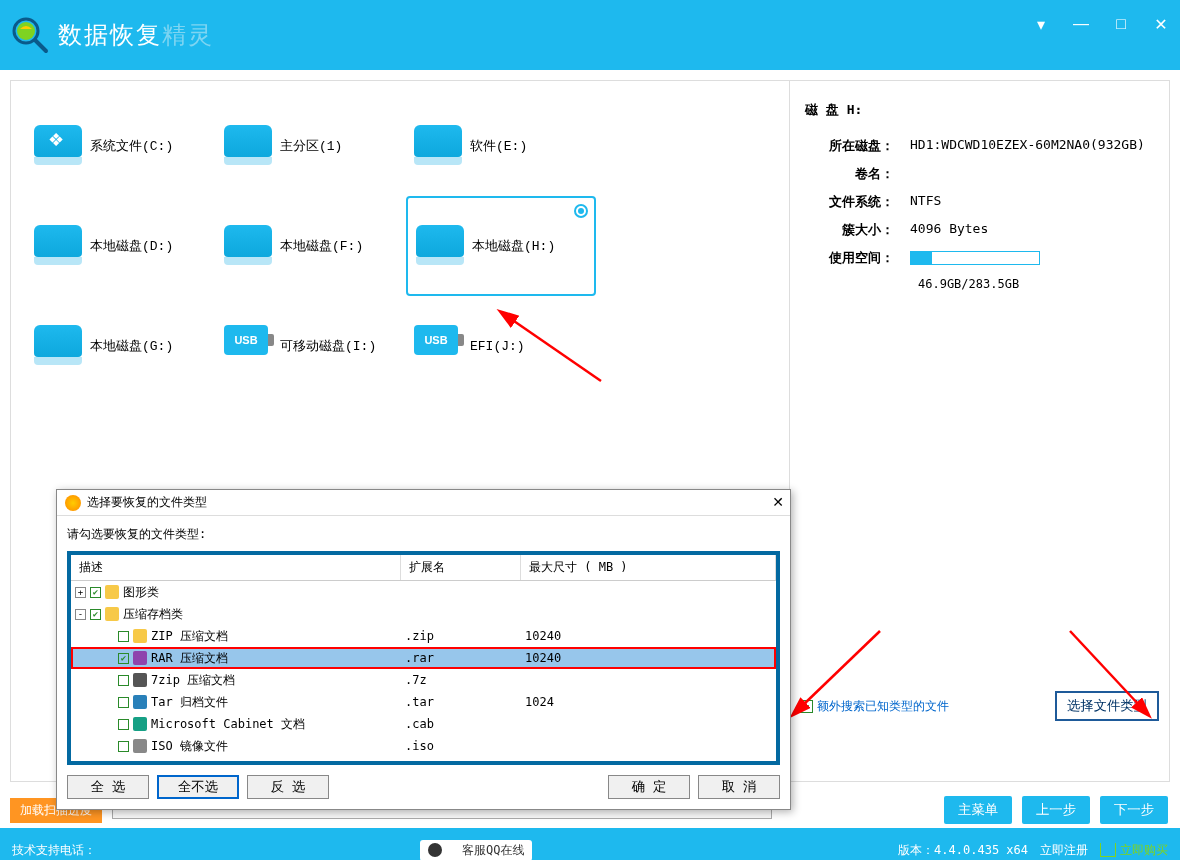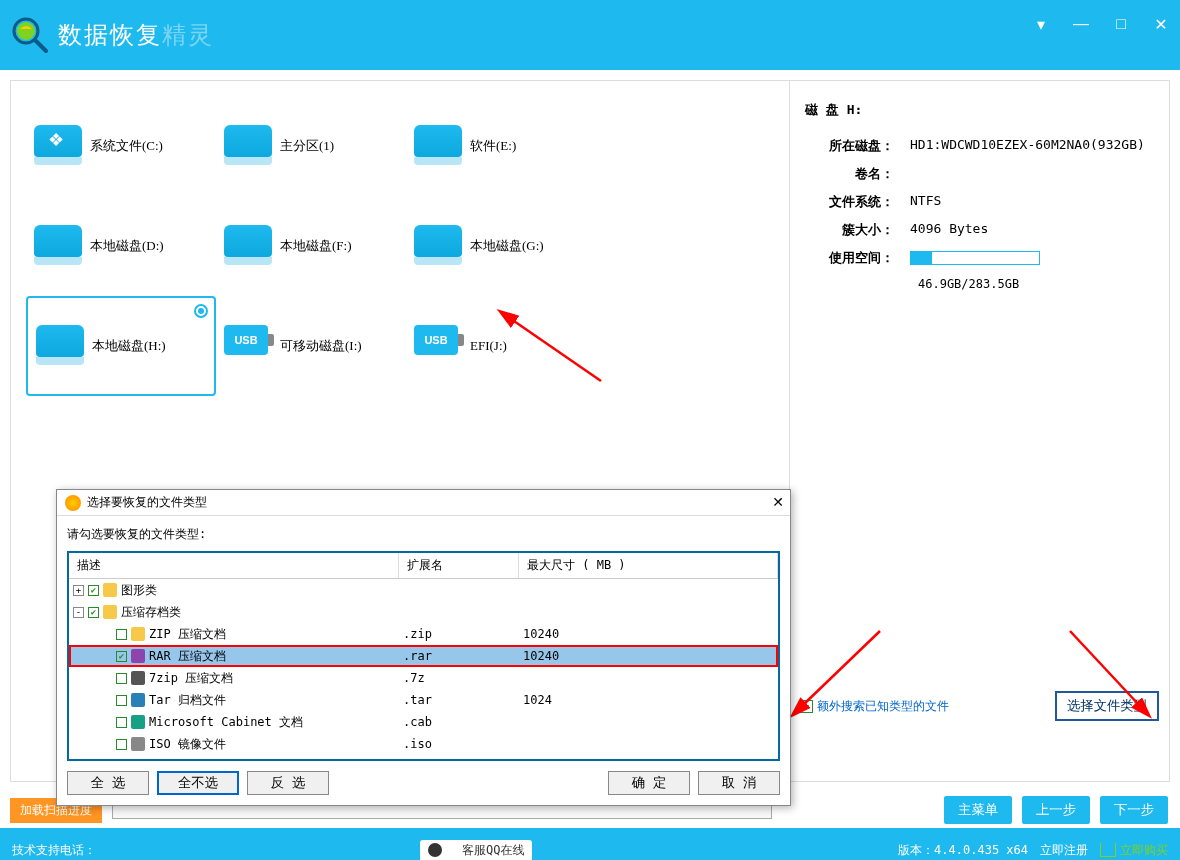--- a/index.html
+++ b/index.html
@@ -19,21 +19,21 @@
 .left-panel { flex: 1; border: 1px solid #ddd; margin: 10px 0 10px 10px; padding: 15px; position: relative; }
 .right-panel { width: 380px; margin: 10px 10px 10px 0; border: 1px solid #ddd; border-left: none; padding: 15px 10px; position: relative; }
 
 
 .disk-grid { display: flex; flex-wrap: wrap; gap: 0; }
 .disk-item { width: 190px; height: 100px; display: flex; align-items: center; gap: 8px; padding: 8px; cursor: pointer; position: relative; }
 .disk-item.selected { border: 2px solid #1eb9ee; border-radius: 4px; }
 .disk-radio { position: absolute; top: 6px; right: 6px; width: 14px; height: 14px; border: 2px solid #1eb9ee; border-radius: 50%; display: flex; align-items: center; justify-content: center; }
 .disk-radio::after { content: ''; width: 6px; height: 6px; background: #1eb9ee; border-radius: 50%; }
 .disk-icon { width: 48px; height: 42px; position: relative; }
-.disk-lbl { font-family: Liberation Serif, serif; font-size: 13px; }
+.disk-lbl { font-family: Liberation Mono, monospace; font-size: 13px; }
 
 
 .disk-shape { width: 48px; height: 32px; background: linear-gradient(to bottom, #1eb9ee, #0da8dd); border-radius: 6px 6px 4px 4px; position: relative; }
 .disk-shape::after { content: ''; position: absolute; bottom: -8px; left: 0; right: 0; height: 8px; background: #b8e6f7; border-radius: 0 0 4px 4px; }
 .disk-shape.sys::before { content: '❖'; position: absolute; top: 4px; left: 14px; color: #fff; font-size: 18px; }
 .usb-shape { width: 44px; height: 30px; background: #1eb9ee; border-radius: 4px; display: flex; align-items: center; justify-content: center; color: #fff; font-size: 11px; font-weight: bold; position: relative; }
 .usb-shape::after { content: ''; position: absolute; right: -6px; top: 9px; width: 6px; height: 12px; background: #888; border-radius: 0 2px 2px 0; }
 
 
 .info-title { font-family: SimSun, monospace; font-size: 13px; font-weight: bold; margin: 5px 0 18px 5px; }
@@ -50,21 +50,21 @@
 .chk-box { width: 13px; height: 13px; border: 1px solid #2a8a2a; display: flex; align-items: center; justify-content: center; color: #2a8a2a; font-size: 10px; }
 .type-btn { border: 2px solid #1e5a99; background: #fff; color: #003366; padding: 4px 10px; font-family: SimSun, monospace; cursor: pointer; }
 
 
 .dialog { position: absolute; left: 45px; top: 408px; width: 735px; background: #fff; border: 1px solid #888; box-shadow: 2px 2px 8px rgba(0,0,0,0.3); z-index: 100; }
 .dlg-title { height: 26px; background: #fff; border-bottom: 1px solid #ddd; display: flex; align-items: center; padding: 0 8px; position: relative; }
 .dlg-title-icon { width: 16px; height: 16px; margin-right: 6px; background: radial-gradient(circle, #ffcc00, #ff8800); border-radius: 50%; }
 .dlg-close { position: absolute; right: 6px; top: 4px; font-size: 14px; cursor: pointer; }
 .dlg-body { padding: 10px; }
 .dlg-hint { margin-bottom: 8px; font-family: SimSun, monospace; }
-.file-table { border: 2px solid #0369a1; }
+.file-table { border: 4px solid #0369a1; }
 .ft-header { display: flex; background: #fff; border-bottom: 1px solid #ccc; font-family: SimSun, monospace; }
 .ft-header > div { padding: 4px 8px; border-right: 1px solid #ddd; }
 .col-desc { width: 330px; }
 .col-ext { width: 120px; }
 .col-size { flex: 1; }
 .ft-body { height: 180px; overflow-y: scroll; background: #fff; }
 .ft-row { display: flex; align-items: center; height: 22px; font-family: SimSun, monospace; }
 .ft-row.selected { background: #97c6eb; }
 .ft-row.highlighted { outline: 2px solid red; outline-offset: -2px; }
 .ft-cell-desc { width: 330px; display: flex; align-items: center; padding-left: 4px; gap: 4px; }
@@ -148,32 +148,32 @@
             <div class="disk-shape"></div>
           </div>
           <div class="disk-lbl">本地磁盘(D:)</div>
         </div>
         <div class="disk-item">
           <div class="disk-icon">
             <div class="disk-shape"></div>
           </div>
           <div class="disk-lbl">本地磁盘(F:)</div>
         </div>
-        <div class="disk-item">
-          <div class="disk-icon">
-            <div class="disk-shape"></div>
-          </div>
-          <div class="disk-lbl">本地磁盘(G:)</div>
-        </div>
         <div class="disk-item selected">
           <div class="disk-icon">
             <div class="disk-shape"></div>
           </div>
           <div class="disk-lbl">本地磁盘(H:)</div>
           <div class="disk-radio"></div>
+        </div>
+        <div class="disk-item">
+          <div class="disk-icon">
+            <div class="disk-shape"></div>
+          </div>
+          <div class="disk-lbl">本地磁盘(G:)</div>
         </div>
         <div class="disk-item">
           <div class="disk-icon">
             <div class="usb-shape">USB</div>
           </div>
           <div class="disk-lbl">可移动磁盘(I:)</div>
         </div>
         <div class="disk-item">
           <div class="disk-icon">
             <div class="usb-shape">USB</div>

